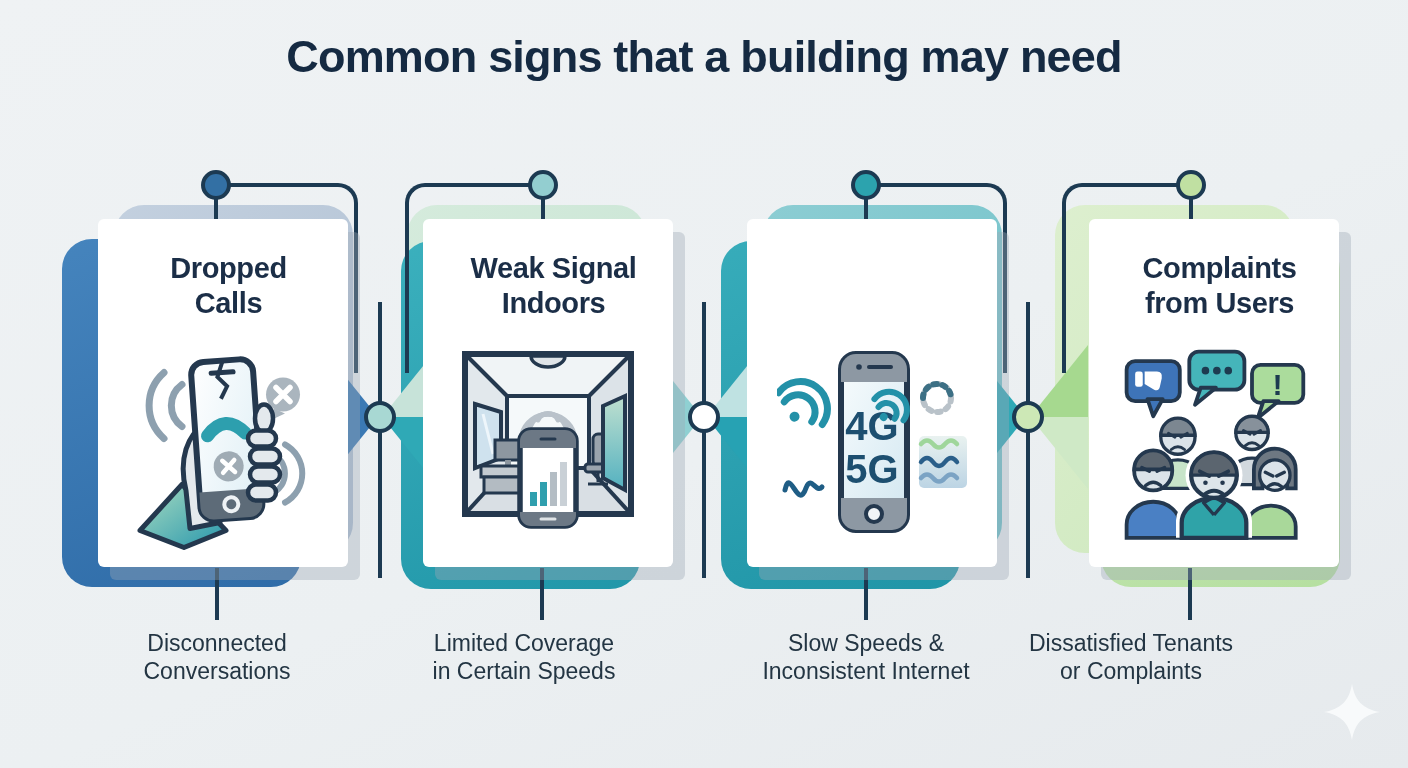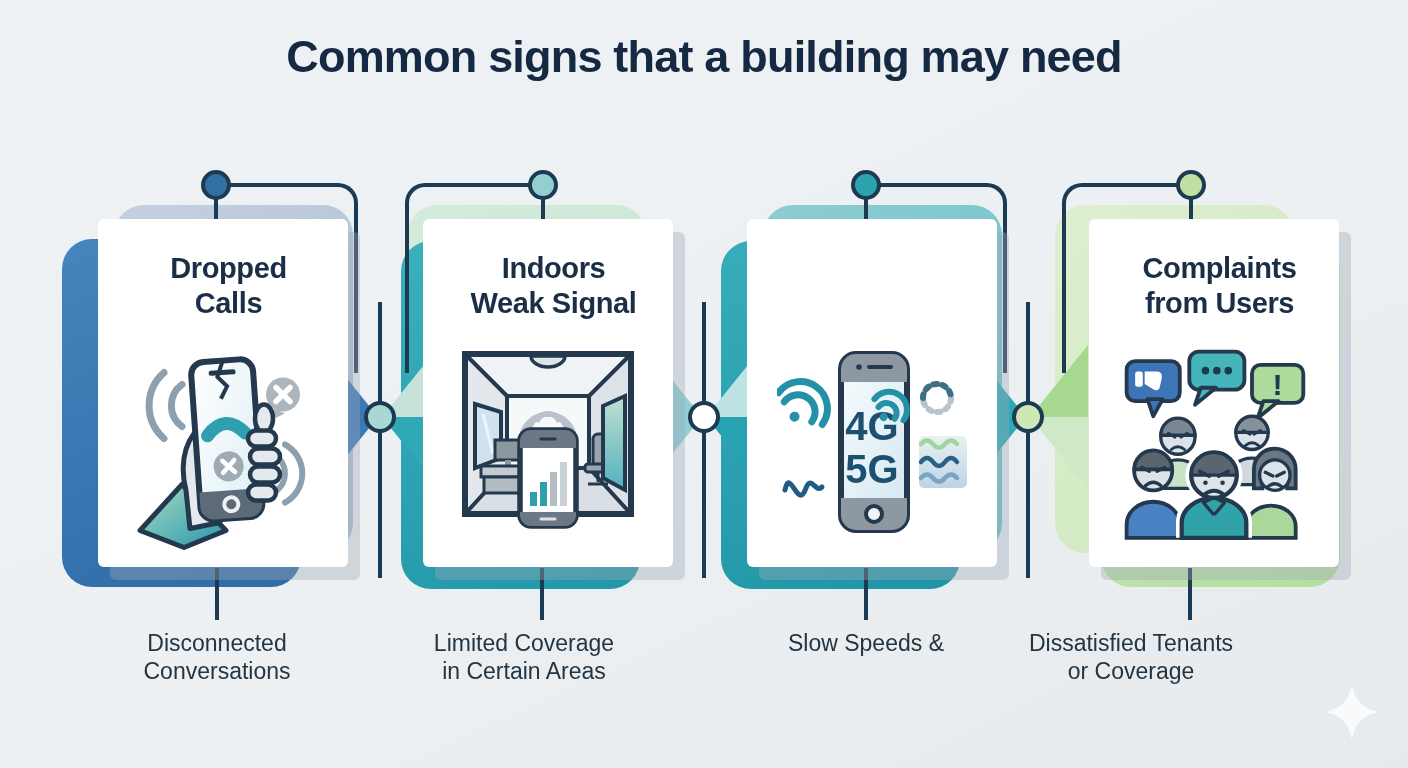--- a/index.html
+++ b/index.html
@@ -146,22 +146,22 @@
       </svg>
     </div>
   </div>
   <div class="caption" style="left:62px;">
     <div>Disconnected</div>
     <div>Conversations</div>
   </div>
 
   <div class="card" style="left:423px;">
     <div class="card-title">
+      <div>Weak Signal</div>
       <div>Indoors</div>
-      <div>Weak Signal</div>
     </div>
     <div class="icon-wrap">
       <svg viewBox="0 0 190 196" preserveAspectRatio="xMidYMid meet">
         <defs>
           <linearGradient id="door2" x1="0" y1="0" x2="0" y2="1">
               <stop offset="0" stop-color="#bfe0cf"></stop>
               <stop offset="1" stop-color="#53b1c0"></stop>
             </linearGradient>
         </defs>
         <g>
@@ -209,21 +209,21 @@
           <rect x="97" y="130" width="7" height="34" fill="#b4bdc4"></rect>
           <rect x="107" y="120" width="7" height="44" fill="#c9d0d6"></rect>
           <path d="M67,170 h56 v3 a11,11 0 0 1 -11,11 h-34 a11,11 0 0 1 -11,-11 z" fill="#6c7885"></path>
           <line x1="88" y1="177" x2="102" y2="177" stroke="#dfe3e6" stroke-width="3" stroke-linecap="round"></line>
         </g>
       </svg>
     </div>
   </div>
   <div class="caption" style="left:369px;">
     <div>Limited Coverage</div>
-    <div>in Certain Areas</div>
+    <div>in Certain Speeds</div>
   </div>
 
   <div class="card" style="left:747px;">
     <div class="card-title">
     </div>
     <div class="icon-wrap">
       <svg viewBox="0 0 190 200" preserveAspectRatio="xMidYMid meet">
         <defs>
           <linearGradient id="scr3" x1="0" y1="0" x2="1" y2="1">
               <stop offset="0" stop-color="#f4fafc"></stop>
@@ -264,20 +264,21 @@
           <rect x="142" y="96" width="48" height="52" rx="5" fill="url(#wpatch)"></rect>
           <path d="M144,104 q6,-7 12,0 t12,0 t12,0" fill="none" stroke="#9fd69b" stroke-width="4.5" stroke-linecap="round"></path>
           <path d="M144,122 q6,-8 12,0 t12,0 t12,0" fill="none" stroke="#2a5f8a" stroke-width="4.5" stroke-linecap="round"></path>
           <path d="M144,138 q6,-7 12,0 t12,0 t12,0" fill="none" stroke="#7ba3c4" stroke-width="4.5" stroke-linecap="round"></path>
         </g>
       </svg>
     </div>
   </div>
   <div class="caption" style="left:711px;">
     <div>Slow Speeds &amp;</div>
+    <div>Inconsistent Internet</div>
   </div>
 
   <div class="card" style="left:1071px;margin-left:18px;">
     <div class="card-title">
       <div>Complaints</div>
       <div>from Users</div>
     </div>
     <div class="icon-wrap">
       <svg viewBox="0 0 200 206" preserveAspectRatio="xMidYMid meet">
         <g>
@@ -335,20 +336,20 @@
           <path d="M85,136 l10,5 M115,136 l-10,5" stroke="#24384e" stroke-width="4" stroke-linecap="round" fill="none"></path>
           <circle cx="91" cy="148" r="2.4" fill="#24384e"></circle>
             <circle cx="109" cy="148" r="2.4" fill="#24384e"></circle>
           <path d="M89,161 q11,-9 22,0" stroke="#24384e" stroke-width="4" stroke-linecap="round" fill="none"></path>
         </g>
       </svg>
     </div>
   </div>
   <div class="caption" style="left:976px;">
     <div>Dissatisfied Tenants</div>
-    <div>or Coverage</div>
+    <div>or Complaints</div>
   </div>
 
   <svg class="sparkle" viewBox="0 0 60 60">
     <path d="M30,2 C33,19 41,27 58,30 C41,33 33,41 30,58 C27,41 19,33 2,30 C19,27 27,19 30,2 Z" fill="#f8fafb"></path>
   </svg>
 
 </div>
 
 </body></html>

